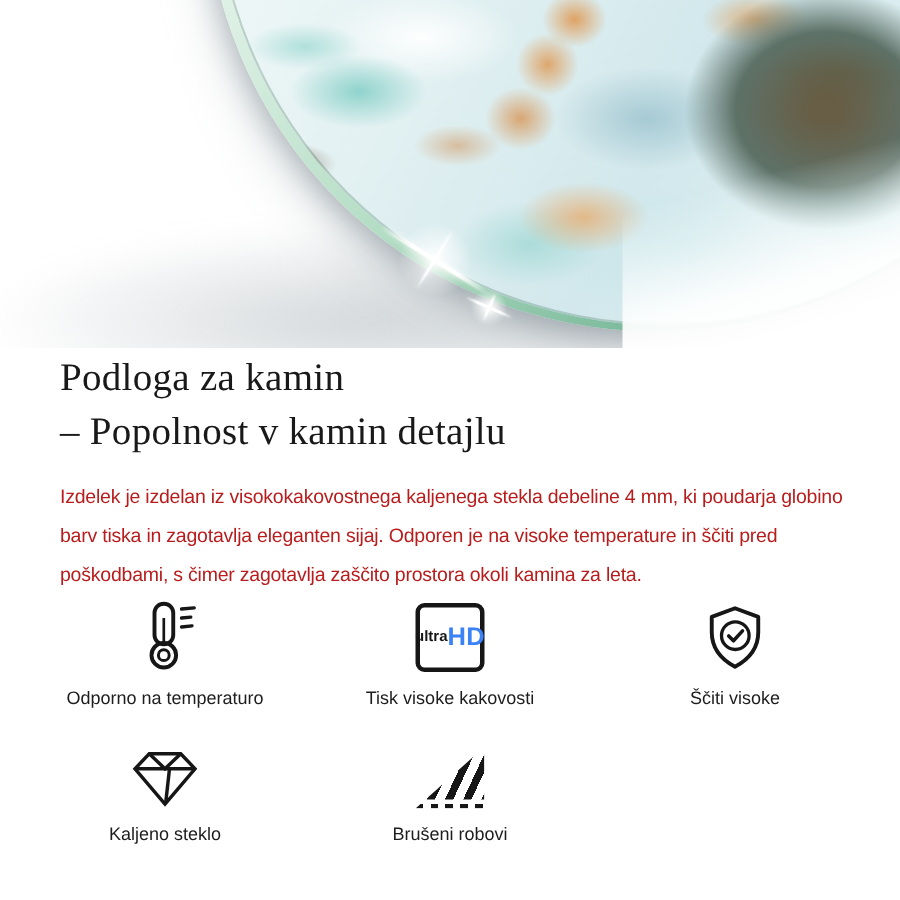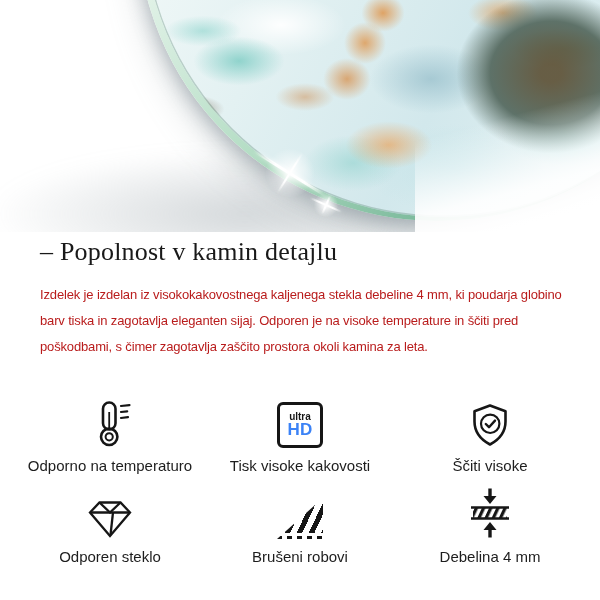--- a/index.html
+++ b/index.html
@@ -69,24 +69,24 @@
   .content p {
     margin:12px 0 0; font-size:13px; line-height:26px; color:#b91c1c; letter-spacing:-0.15px;
   }
   
   .features {
     position:absolute; left:15px; top:400px; width:570px;
     display:grid; grid-template-columns:190px 190px 190px; row-gap:18px;
   }
   .feature { display:flex; flex-direction:column; align-items:center; }
   .icon-wrap { height:48px; display:flex; align-items:flex-end; justify-content:center; }
-  .feature .label { margin-top:10px; font-size:15px; line-height:15px; color:#1d1d1d; }
+  .feature .label { margin-top:10px; font-size:12px; line-height:15px; color:#1d1d1d; }
   .uhd {
     width:40px; height:40px; border:3px solid #161616; border-radius:6px;
-    display:flex; flex-direction:column; align-items:center; justify-content:center;
+    display:flex; flex-direction:row; align-items:center; justify-content:center;
   }
   .uhd .t { font-size:10px; font-weight:700; line-height:10px; color:#161616; }
   .uhd .bm { font-size:17px; font-weight:800; line-height:16px; letter-spacing:0.2px; color:#3b82f6; }
   .stripes {
     width:46px; height:42px;
     clip-path: polygon(0 100%, 100% 2%, 100% 100%);
     background-image:
       repeating-linear-gradient(115deg, #161616 0 5px, rgba(0,0,0,0) 5px 11px),
       repeating-linear-gradient(90deg, #161616 0 5px, rgba(0,0,0,0) 5px 10px);
     background-size: 100% 36px, 100% 3.5px;
@@ -112,20 +112,21 @@
       </div>
     <div class="sparkle s2">
         <i class="glow"></i>
         <i class="ray a"></i>
         <i class="ray b"></i>
       </div>
   </div>
 
   <div class="content">
     <h1>
+      <span class="hl">Podloga za kamin</span>
       <span class="hl">– Popolnost v kamin detajlu</span>
     </h1>
     <p>Izdelek je izdelan iz visokokakovostnega kaljenega stekla debeline 4 mm, ki poudarja globino barv tiska in zagotavlja eleganten sijaj. Odporen je na visoke temperature in ščiti pred poškodbami, s čimer zagotavlja zaščito prostora okoli kamina za leta.</p>
   </div>
 
   <div class="features">
 
     <div class="feature">
       <div class="icon-wrap">
         <svg class="ic" width="44" height="48" viewBox="0 0 44 48" fill="none" stroke="#161616" stroke-width="2.6">
@@ -164,44 +165,25 @@
 
     <div class="feature">
       <div class="icon-wrap">
         <svg class="ic" width="48" height="40" viewBox="0 0 48 40" fill="none" stroke="#161616" stroke-width="2.3" stroke-linejoin="miter">
           <path d="M13.5 3.5 H34.5 L44 13.5 L24 37 L4 13.5 Z"></path>
           <line x1="4" y1="13.5" x2="44" y2="13.5"></line>
           <path d="M13.5 3.5 L24 13.5 L34.5 3.5"></path>
           <line x1="27" y1="13.5" x2="24.5" y2="36"></line>
         </svg>
       </div>
-      <div class="label">Odporen steklo</div>
+      <div class="label">Kaljeno steklo</div>
     </div>
 
     <div class="feature">
       <div class="icon-wrap">
         <div class="stripes"></div>
       </div>
       <div class="label">Brušeni robovi</div>
     </div>
 
-    <div class="feature">
-      <div class="icon-wrap">
-        <svg class="ic" width="54" height="52" viewBox="0 0 54 52" fill="none" stroke="#161616">
-          <defs>
-            <pattern id="hatchp" width="6.5" height="6.5" patternUnits="userSpaceOnUse" patternTransform="rotate(25)">
-              <rect width="3.2" height="6.5" fill="#161616" stroke="none"></rect>
-            </pattern>
-          </defs>
-          <line x1="27" y1="1.5" x2="27" y2="10.5" stroke-width="3.4"></line>
-          <polygon points="20.5,9 33.5,9 27,17" fill="#161616" stroke="none"></polygon>
-          <rect x="10" y="20.5" width="34" height="11" fill="url(#hatchp)" stroke="none"></rect>
-          <line x1="8" y1="20.5" x2="46" y2="20.5" stroke-width="2.4"></line>
-          <line x1="8" y1="31.5" x2="46" y2="31.5" stroke-width="2.4"></line>
-          <polygon points="20.5,43 33.5,43 27,35" fill="#161616" stroke="none"></polygon>
-          <line x1="27" y1="41.5" x2="27" y2="50.5" stroke-width="3.4"></line>
-        </svg>
-      </div>
-      <div class="label">Debelina 4 mm</div>
-    </div>
 
   </div>
 </div>
 
 </body></html>

